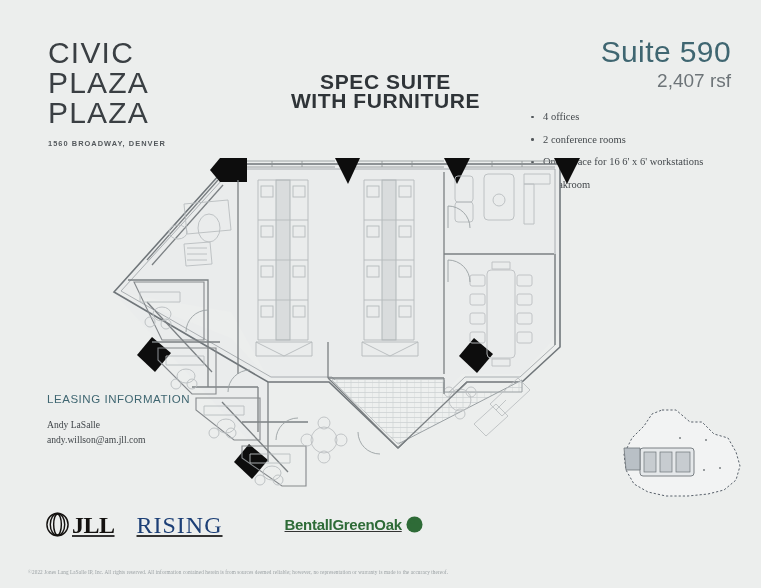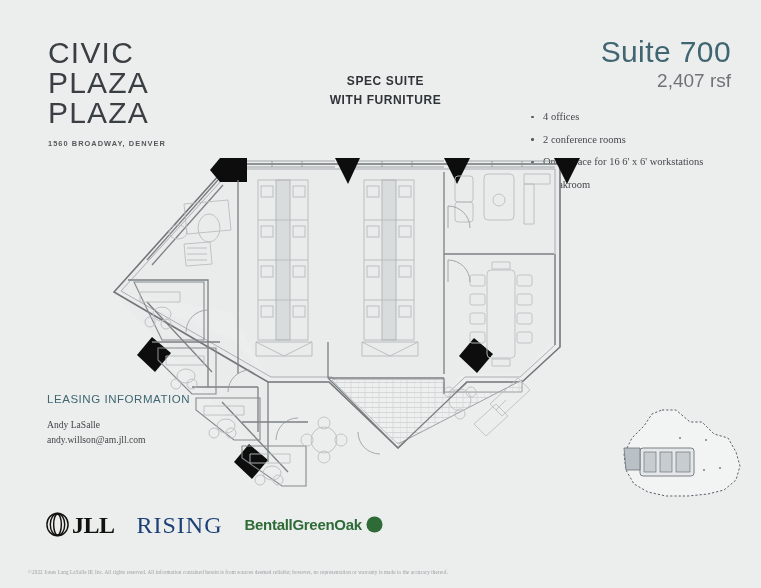--- a/index.html
+++ b/index.html
@@ -21,21 +21,21 @@
     color:#3a3f43;font-weight:400;
   }
   .brand-addr{
     margin-top:11px;font-size:7.4px;letter-spacing:1.05px;
     color:#53585c;font-weight:600;
   }
 
   
   .spec-title{
     position:absolute;left:283px;top:72px;width:205px;text-align:center;
-    font-size:12px;font-weight:700;letter-spacing:0.6px;
+    font-size:21px;font-weight:700;letter-spacing:0.6px;
     line-height:19px;color:#2f3438;
   }
 
   
   .suite-wrap{position:absolute;right:30px;top:36px;width:215px;text-align:right;}
   .suite-name{
     font-size:30px;font-weight:400;letter-spacing:0.4px;
     color:#3f6671;line-height:32px;
   }
   .suite-rsf{
@@ -64,32 +64,32 @@
     color:#3f6671;margin-bottom:13px;
   }
   .contact{
     font-family:"Liberation Serif", serif;
     font-size:9.6px;line-height:14.5px;color:#3f4448;
     margin-bottom:12px;
   }
   .contact div{white-space:nowrap;}
 
   
-  .logos{position:absolute;left:45px;top:512px;display:flex;align-items:center;gap:22px;}
+  .logos{position:absolute;left:45px;top:512px;display:flex;align-items:center;gap:22px;text-decoration:underline;}
   .logo-jll{display:flex;align-items:center;gap:2px;}
   .jll-mark{width:25px;height:25px;}
   .jll-text{
     font-family:"Liberation Serif", serif;font-weight:700;
     font-size:24px;letter-spacing:-0.5px;color:#13110f;line-height:24px;
   }
   .logo-rising{
     font-family:"Liberation Serif", serif;font-size:24px;
     letter-spacing:1px;color:#1c3f76;line-height:24px;
   }
-  .logo-bgo{display:flex;align-items:center;gap:4px;}
+  .logo-bgo{display:flex;align-items:center;gap:4px;margin-left:40px;}
   .bgo-text{
     font-size:15px;font-weight:600;letter-spacing:-0.3px;
     color:#2e6b37;line-height:16px;
   }
   .bgo-mark{width:17px;height:17px;}
 
   
   .footer{
     position:absolute;left:28px;top:569px;right:20px;
     font-family:"Liberation Serif", serif;
@@ -112,21 +112,21 @@
     <div class="brand-line">PLAZA</div>
     <div class="brand-addr">1560 BROADWAY, DENVER</div>
   </div>
 
   <div class="spec-title">
     <div>SPEC SUITE</div>
     <div>WITH FURNITURE</div>
   </div>
 
   <div class="suite-wrap">
-    <div class="suite-name">Suite 700</div>
+    <div class="suite-name">Suite 590</div>
     <div class="suite-rsf">2,407 rsf</div>
     <ul class="features">
       <li>4 offices</li>
       <li>2 conference rooms</li>
       <li>Open space for 16 6' x 6' workstations</li>
       <li>Breakroom</li>
       <li>IT</li>
     </ul>
   </div>
 

